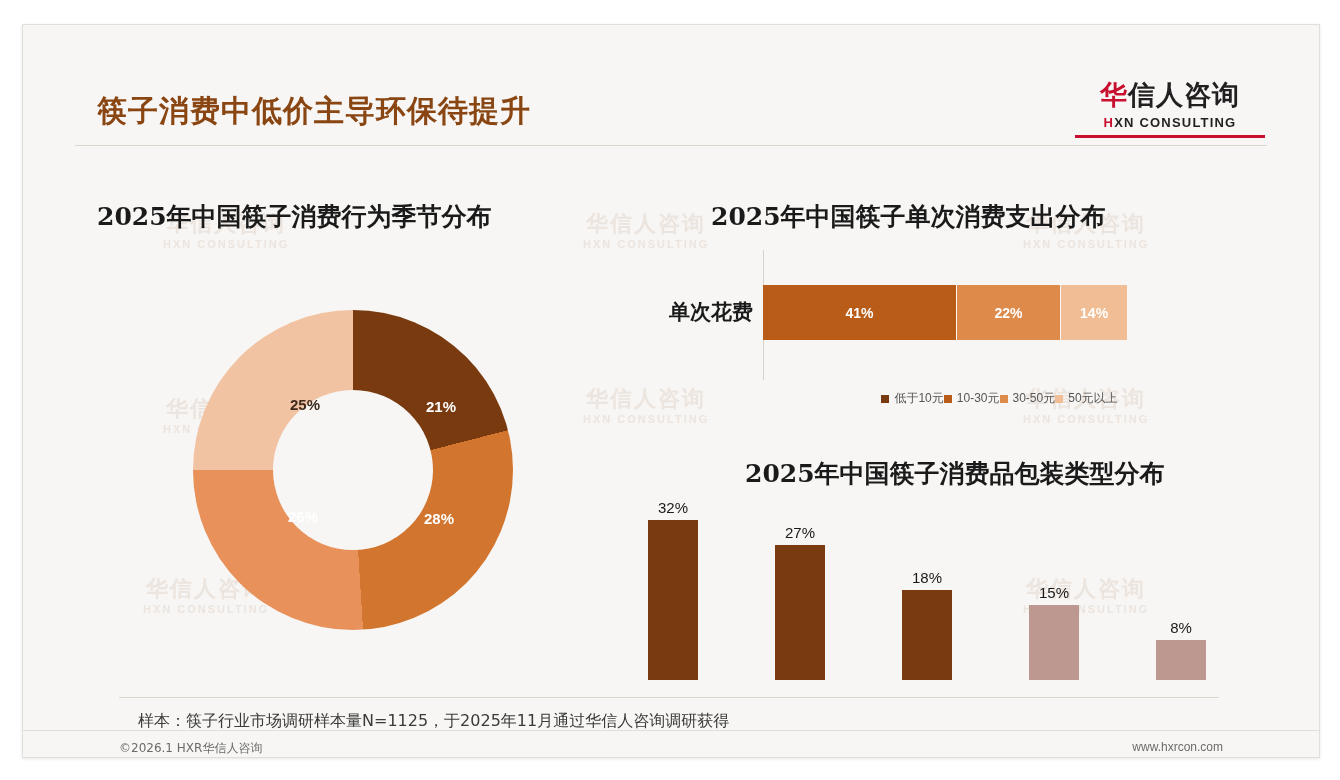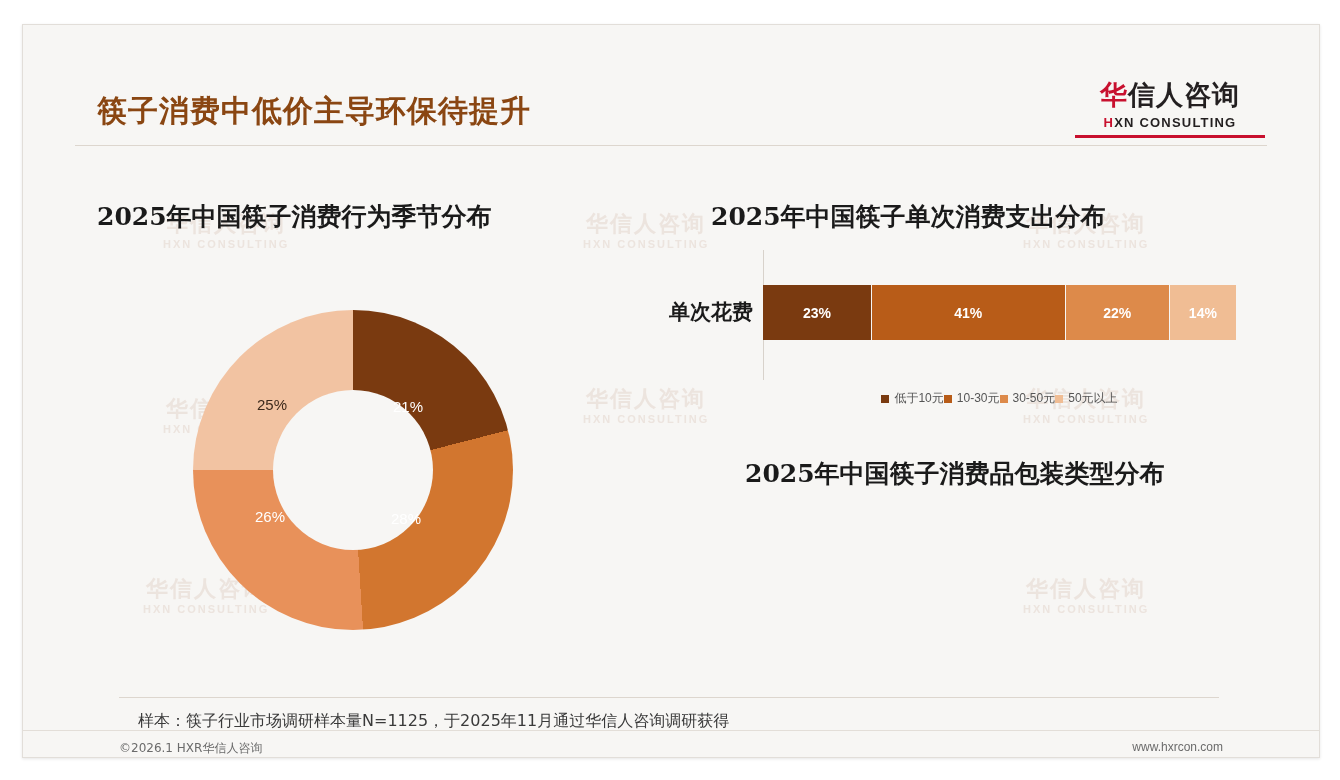--- a/index.html
+++ b/index.html
@@ -112,22 +112,23 @@
     width: 320px; height: 320px; border-radius: 50%;
   }
   .donut-hole {
     position: absolute; left: 80px; top: 80px;
     width: 160px; height: 160px; border-radius: 50%;
     background: #f7f6f4;
   }
   .slice-label {
     position: absolute;
     font-size: 15px;
-    font-weight: normal;
+    font-weight: bold;
     color: #ffffff;
+    margin-left: 33px;
   }
   .slice-label.dark { color: #3d2a1c; }
   .donut-legend {
     position: absolute;
     left: 95px;
     top: 440px;
     width: 350px;
     display: flex;
     justify-content: center;
     gap: 26px;
@@ -281,21 +282,20 @@
       <div class="slice-label" style="left:62px; top:198px;">26%</div>
       <div class="slice-label dark" style="left:64px; top:86px;">25%</div>
     </div>
   </div>
 
   <div class="chart-title" id="stack-title">2025年中国筷子单次消费支出分布</div>
   <div id="stack-block">
     <div class="stack-axis"></div>
     <div class="stack-label">单次花费</div>
     <div class="stack-bar">
-      <div class="stack-seg" style="width:23%; background:#7a3a10;">23%</div>
       <div class="stack-seg" style="width:41%; background:#b85c18;">41%</div>
       <div class="stack-seg" style="width:22%; background:#dd8a4a;">22%</div>
       <div class="stack-seg" style="width:14%; background:#f0bd94;">14%</div>
     </div>
     <div class="stack-legend">
       <div class="legend-item">
         <span class="legend-swatch" style="background:#7a3a10;"></span>
         <span>低于10元</span>
       </div>
       <div class="legend-item">
@@ -307,20 +307,55 @@
         <span>30-50元</span>
       </div>
       <div class="legend-item">
         <span class="legend-swatch" style="background:#f0bd94;"></span>
         <span>50元以上</span>
       </div>
     </div>
   </div>
 
   <div class="chart-title" id="col-title">2025年中国筷子消费品包装类型分布</div>
+  <div id="col-block">
+    <div class="col-plot">
+
+      <div class="col" style="left:55px;">
+        <div class="col-bar" style="height:160px; background:#7a3a10;"></div>
+        <div class="col-value" style="bottom:164px;">32%</div>
+
+      </div>
+
+      <div class="col" style="left:182px;">
+        <div class="col-bar" style="height:135px; background:#7a3a10;"></div>
+        <div class="col-value" style="bottom:139px;">27%</div>
+
+      </div>
+
+      <div class="col" style="left:309px;">
+        <div class="col-bar" style="height:90px; background:#7a3a10;"></div>
+        <div class="col-value" style="bottom:94px;">18%</div>
+
+      </div>
+
+      <div class="col" style="left:436px;">
+        <div class="col-bar" style="height:75px; background:#bc9890;"></div>
+        <div class="col-value" style="bottom:79px;">15%</div>
+
+      </div>
+
+      <div class="col" style="left:563px;">
+        <div class="col-bar" style="height:40px; background:#bc9890;"></div>
+        <div class="col-value" style="bottom:44px;">8%</div>
+
+      </div>
+
+    </div>
+  </div>
 
   <div class="source-rule"></div>
   <div class="source-note">样本：筷子行业市场调研样本量N=1125，于2025年11月通过华信人咨询调研获得</div>
   <div class="footer-rule"></div>
   <div class="footer-left">©2026.1 HXR华信人咨询</div>
   <div class="footer-right">www.hxrcon.com</div>
 
 </div>
 
 </body></html>

